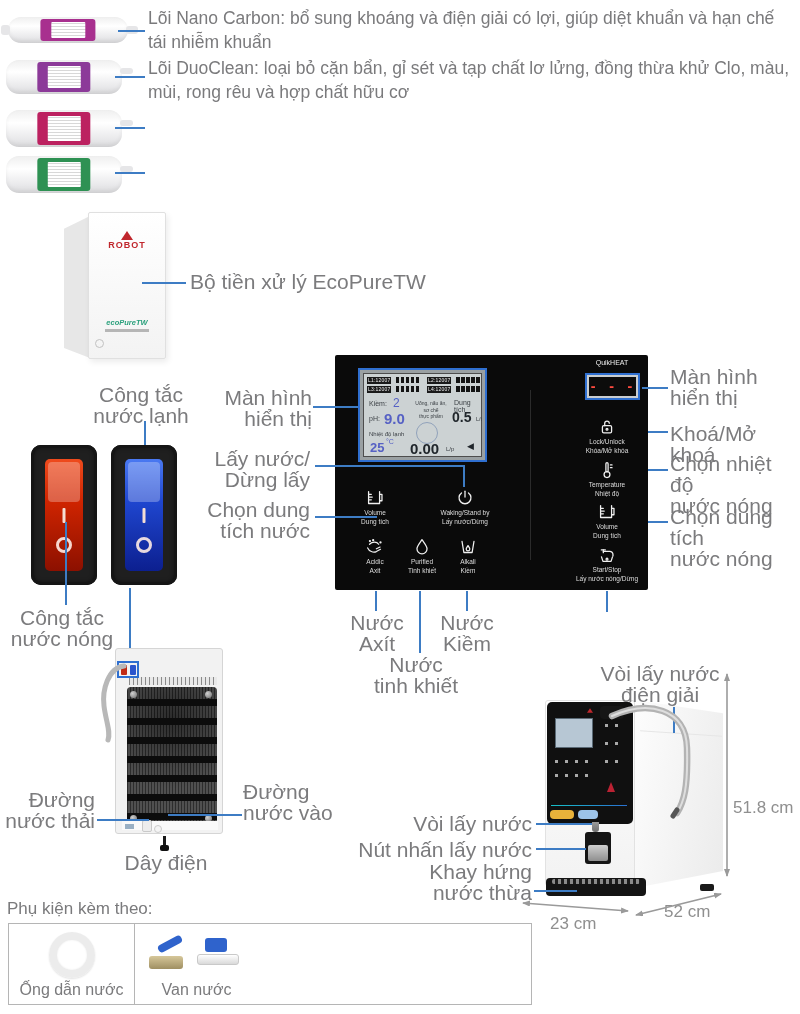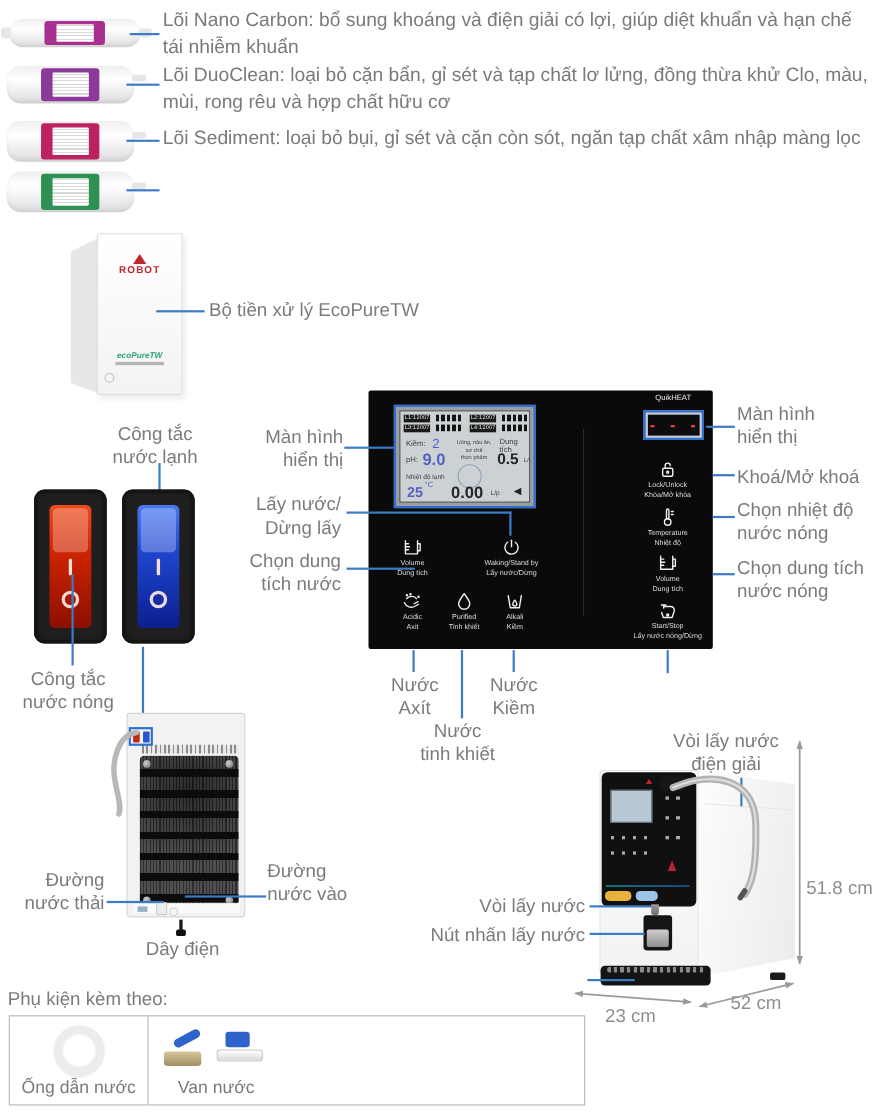--- a/index.html
+++ b/index.html
@@ -2,21 +2,21 @@
 <html><head>
 <meta charset="utf-8">
 <style>
   :root{
     --blue:#3d7cc4; --gray:#7b7b7d; --dim:#8f8f8f;
   }
   *{box-sizing:border-box;margin:0;padding:0}
   body{background:#fff;font-family:"Liberation Sans","DejaVu Sans",sans-serif;}
   #stage{position:relative;width:800px;height:1014px;background:#fff;overflow:hidden;}
   .prewrap{white-space:pre-line}
-  .callout{position:absolute;color:var(--gray);font-size:17px;line-height:21px;white-space:pre-line}
+  .callout{position:absolute;color:var(--gray);font-size:21px;line-height:21px;white-space:pre-line}
   .r{text-align:right}
   .cc{text-align:center;transform:translateX(-50%)}
   .hline{position:absolute;height:2px;background:var(--blue)}
   .vline{position:absolute;width:2px;background:var(--blue)}
   .dim{position:absolute;color:var(--dim);font-size:17px}
   .fdesc{position:absolute;left:148px;width:648px;color:#7a7a7c;font-size:17.5px;line-height:24px}
   
   .filt{position:absolute;background:linear-gradient(180deg,#efefef 0%,#ffffff 35%,#e9e9eb 78%,#d9d9db 100%);border-radius:13px;box-shadow:inset 0 -2px 4px rgba(0,0,0,.06)}
   .filt .band{position:absolute;left:50%;top:2px;bottom:2px;width:46%;transform:translateX(-50%);border-radius:3px}
   .filt .lbl{position:absolute;left:50%;top:12%;bottom:12%;width:62%;transform:translateX(-50%);background:repeating-linear-gradient(0deg,#fff 0 2px,#d8d8d8 2px 3px);border-radius:1px}
@@ -114,21 +114,20 @@
       </div>
   </div>
 
   <div class="hline" style="left:118px;top:30px;width:27px"></div>
   <div class="hline" style="left:115px;top:76px;width:30px"></div>
   <div class="hline" style="left:115px;top:127px;width:30px"></div>
   <div class="hline" style="left:115px;top:172px;width:30px"></div>
 
   <p class="fdesc" style="top:6px">Lõi Nano Carbon: bổ sung khoáng và điện giải có lợi, giúp diệt khuẩn và hạn chế tái nhiễm khuẩn</p>
   <p class="fdesc" style="top:56px">Lõi DuoClean: loại bỏ cặn bẩn, gỉ sét và tạp chất lơ lửng, đồng thừa khử Clo, màu, mùi, rong rêu và hợp chất hữu cơ</p>
-  <p class="fdesc" style="top:113px">Lõi Sediment: loại bỏ bụi, gỉ sét và cặn còn sót, ngăn tạp chất xâm nhập màng lọc</p>
 
   <div class="ecoside" style="left:64px;top:216px;width:26px;height:142px"></div>
   <div class="ecofront" style="left:88px;top:212px;width:78px;height:147px">
     <div style="margin-top:18px">
       <div class="robot-tri"></div>
       <div class="robot-txt">ROBOT</div>
     </div>
     <div style="position:absolute;left:0;right:0;top:105px">
       <div class="eco-green">ecoPureTW</div>
       <div class="eco-sub"></div>
@@ -383,20 +382,22 @@
   <div style="position:absolute;left:700px;top:884px;width:14px;height:7px;background:#1a1a1a;border-radius:2px"></div>
 
   <div class="callout cc" style="left:660px;top:663px">Vòi lấy nước
 điện giải</div>
   <div class="vline" style="left:673px;top:707px;height:26px"></div>
 
   <div class="callout r" style="right:268px;top:813px">Vòi lấy nước</div>
   <div class="hline" style="left:536px;top:823px;width:56px"></div>
   <div class="callout r" style="right:268px;top:839px">Nút nhấn lấy nước</div>
   <div class="hline" style="left:536px;top:848px;width:50px"></div>
+  <div class="callout r prewrap" style="right:268px;top:861px">Khay hứng
+nước thừa</div>
   <div class="hline" style="left:534px;top:890px;width:43px"></div>
 
   <div class="dim" style="left:733px;top:798px">51.8 cm</div>
   <div class="dim" style="left:664px;top:902px">52 cm</div>
   <div class="dim" style="left:550px;top:914px">23 cm</div>
 
   <svg width="800" height="1014" style="position:absolute;left:0;top:0;pointer-events:none">
     <defs>
       <marker id="arE" markerWidth="9" markerHeight="8" refX="7" refY="3" orient="auto" markerUnits="userSpaceOnUse">
         <path d="M0 0L8 3L0 6z" fill="#9a9a9a"></path>

